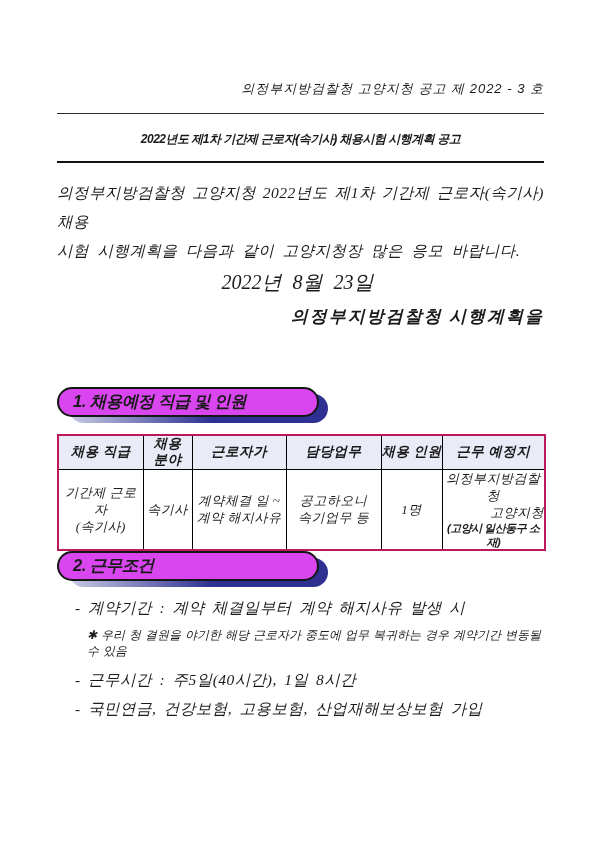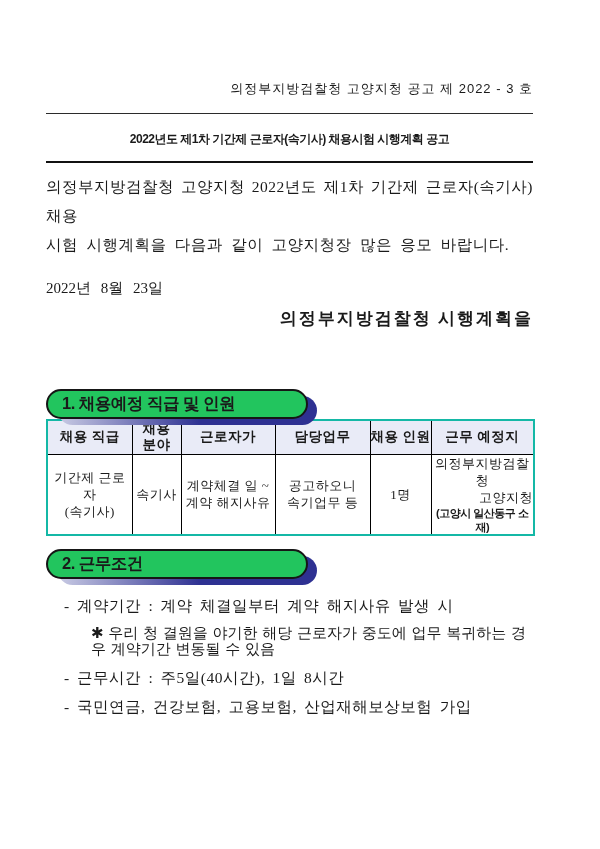--- a/index.html
+++ b/index.html
@@ -3,81 +3,81 @@
 <meta charset="utf-8">
 <style>
   :root { --navy:#2e3192; --th-bg:#e9ebf7; --ink:#1a1a1a; }
   * { margin:0; padding:0; box-sizing:border-box; }
   html,body { background:#fff; }
   body {
     width:600px; height:849px; position:relative; overflow:hidden;
     color:var(--ink);
     font-family:"Liberation Serif","DejaVu Serif",serif;
   }
-  .page { position:absolute; left:46px; top:0; width:487px; }
+  .page { position:absolute; left:57px; top:0; width:487px;font-style:italic; }
 
   .doc-number {
     margin-top:80px; text-align:right;
     font-family:"Liberation Sans","DejaVu Sans",sans-serif;
     font-size:13px; letter-spacing:1px; line-height:18px;
   }
   .rule-thin { border:0; border-top:1px solid #2b2b2b; margin-top:15px; }
   .doc-title {
     margin-top:11px; text-align:center;
     font-family:"Liberation Sans","DejaVu Sans",sans-serif;
     font-weight:bold; font-size:12px; letter-spacing:-0.5px; line-height:28px;
   }
   .rule-thick { border:0; border-top:2.5px solid #111; margin-top:8px; }
 
-  .intro { margin-top:9px; font-size:15.5px; line-height:29px; letter-spacing:0.5px; }
+  .intro { margin-top:15px; font-size:15.5px; line-height:29px; letter-spacing:0.5px; }
   .intro .l1 { text-align:justify; text-align-last:justify; }
   .intro .l2 { text-align:left; word-spacing:4px; }
 
-  .date-line { margin-top:20px; text-align:left; font-size:15px; padding-right:6px; word-spacing:6px; }
+  .date-line { margin-top:4px; text-align:center; font-size:20px; padding-right:6px; word-spacing:6px; }
   .signer-line { margin-top:9px; text-align:right; font-weight:bold; font-size:17px; letter-spacing:2px; }
 
   .pill-wrap { position:relative; display:inline-block; margin-left:0; }
   .pill-wrap.s1 { margin-top:59px; }
-  .pill-wrap.s2 { margin-top:13px; }
+  .pill-wrap.s2 { }
   .pill-wrap::before {
     content:""; position:absolute; left:12px; top:7px; right:-9px; bottom:-6px;
     border-radius:18px;
     background:linear-gradient(to right,#c9cbe4 0%, var(--navy) 55%);
   }
   .pill {
     position:relative; width:262px; height:30px;
-    background:#22c55e; border:2px solid #161616; border-radius:17px;
+    background:#d946ef; border:2px solid #161616; border-radius:17px;
     display:flex; align-items:center; padding-left:14px;
     font-family:"Liberation Sans","DejaVu Sans",sans-serif;
     font-weight:bold; font-size:16.5px; letter-spacing:-0.5px;
   }
 
   table.recruit {
-    width:487px; border-collapse:collapse;
-    border:2px solid #14b8a6; table-layout:fixed;
+    margin-top:17px; width:487px; border-collapse:collapse;
+    border:2px solid #be185d; table-layout:fixed;
   }
   table.recruit th, table.recruit td {
     border:1px solid #000; text-align:center; vertical-align:middle;
     white-space:pre-line;
   }
   table.recruit th {
     background:var(--th-bg); font-size:13.5px; font-weight:bold;
     height:34px; line-height:16px; letter-spacing:0.5px;
   }
   table.recruit td { font-size:13px; height:54px; line-height:17px; letter-spacing:0.5px; }
   .col-grade{width:85px;} .col-field{width:49px;} .col-date{width:94px;}
   .col-duty{width:95px;} .col-count{width:61px;} .col-loc{width:103px;}
   .loc-small {
     display:block; font-family:"Liberation Sans","DejaVu Sans",sans-serif;
     font-weight:bold; font-size:11px; letter-spacing:-0.5px; line-height:14px;
   }
 
   .conditions { margin-top:17px; padding-left:18px; }
   .cond-item { font-size:15.5px; line-height:20px; margin-bottom:9px; letter-spacing:0.5px; word-spacing:3px; }
-  .cond-note { font-size:15px; line-height:16px; margin:0 0 11px 27px; letter-spacing:0; word-spacing:1px; }
+  .cond-note { font-size:12px; line-height:16px; margin:0 0 11px 12px; letter-spacing:0; word-spacing:1px; }
 </style>
 </head>
 <body>
 
 <div class="page">
 
   <div class="doc-number">의정부지방검찰청 고양지청 공고 제 2022 - 3 호</div>
   <hr class="rule-thin">
 
   <div class="doc-title">2022년도 제1차 기간제 근로자(속기사) 채용시험 시행계획 공고</div>

